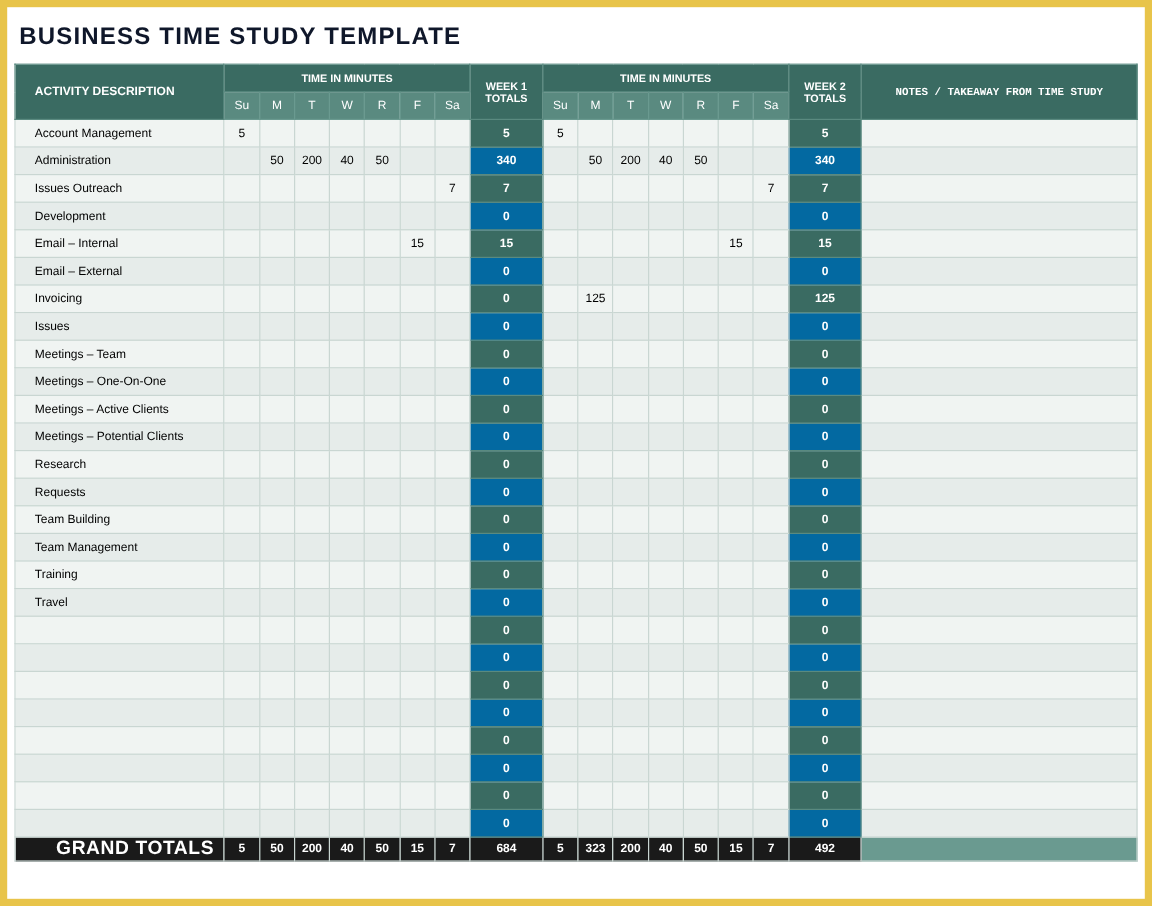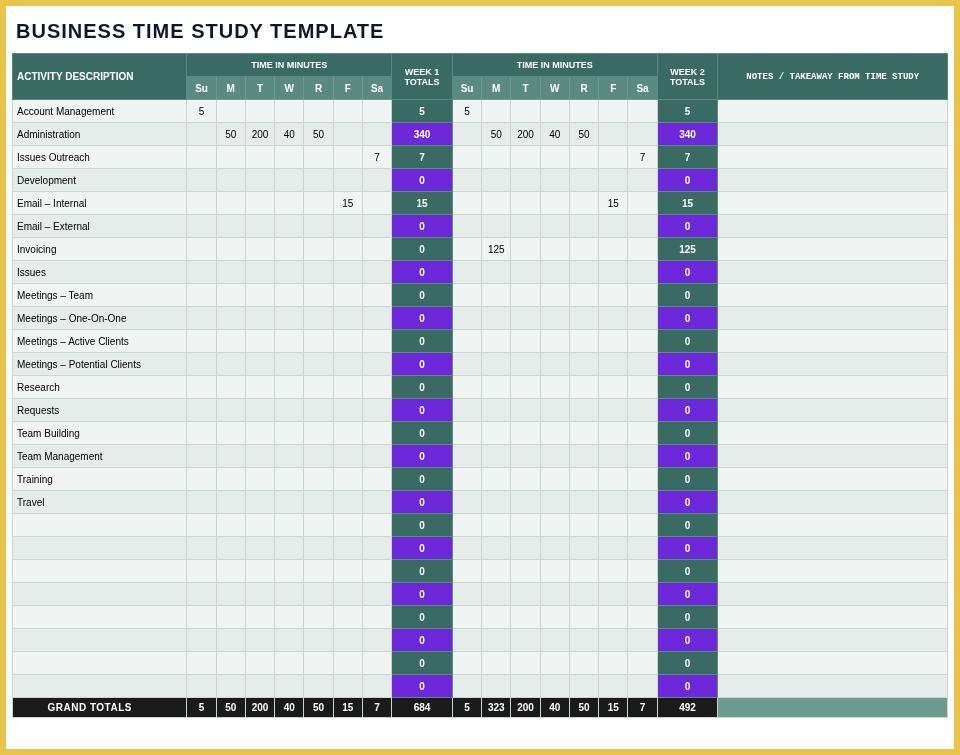--- a/index.html
+++ b/index.html
@@ -34,51 +34,52 @@
   .hdr-dark {
     background: #3a6b62;
     color: #fff;
     font-weight: bold;
     font-size: 9px;
     border: 1px solid #5a8a80;
   }
   .hdr-med {
     background: #5a8a80;
     color: #fff;
-    font-weight: bold;
+    font-weight: normal;
     font-size: 9px;
     border: 1px solid #6a9a90;
   }
   .activity-col {
     width: 155px;
     text-align: left;
-    padding-left: 4px;
+    padding-left: 16px;
     font-size: 10px;
   }
   .day-col { width: 26px; font-size: 10px; }
   .total-col {
     width: 54px;
     background: #3a6b62;
     color: #fff;
     font-weight: bold;
     font-size: 10px;
     border: 1px solid #5a8a80;
   }
-  .total-col.alt { background: #6d28d9; }
+  .total-col.alt { background: #0369a1; }
   .notes-col { width: 204px; font-family: Liberation Mono, monospace; }
   .grand-row td, .grand-row th {
     background: #1a1a1a;
     color: #fff;
     font-weight: bold;
     font-size: 10px;
     height: 20px;
   }
   .grand-row .gt-label {
-    padding-right: 20px;
-    font-size: 10px;
+    text-align: right;
+    padding-right: 8px;
+    font-size: 16px;
     letter-spacing: 0.5px;
   }
   .grand-row .gt-notes { background: #6a9a90; }
 </style>
 </head>
 <body>
 
 <div class="title">BUSINESS TIME STUDY TEMPLATE</div>
 
 <table>

